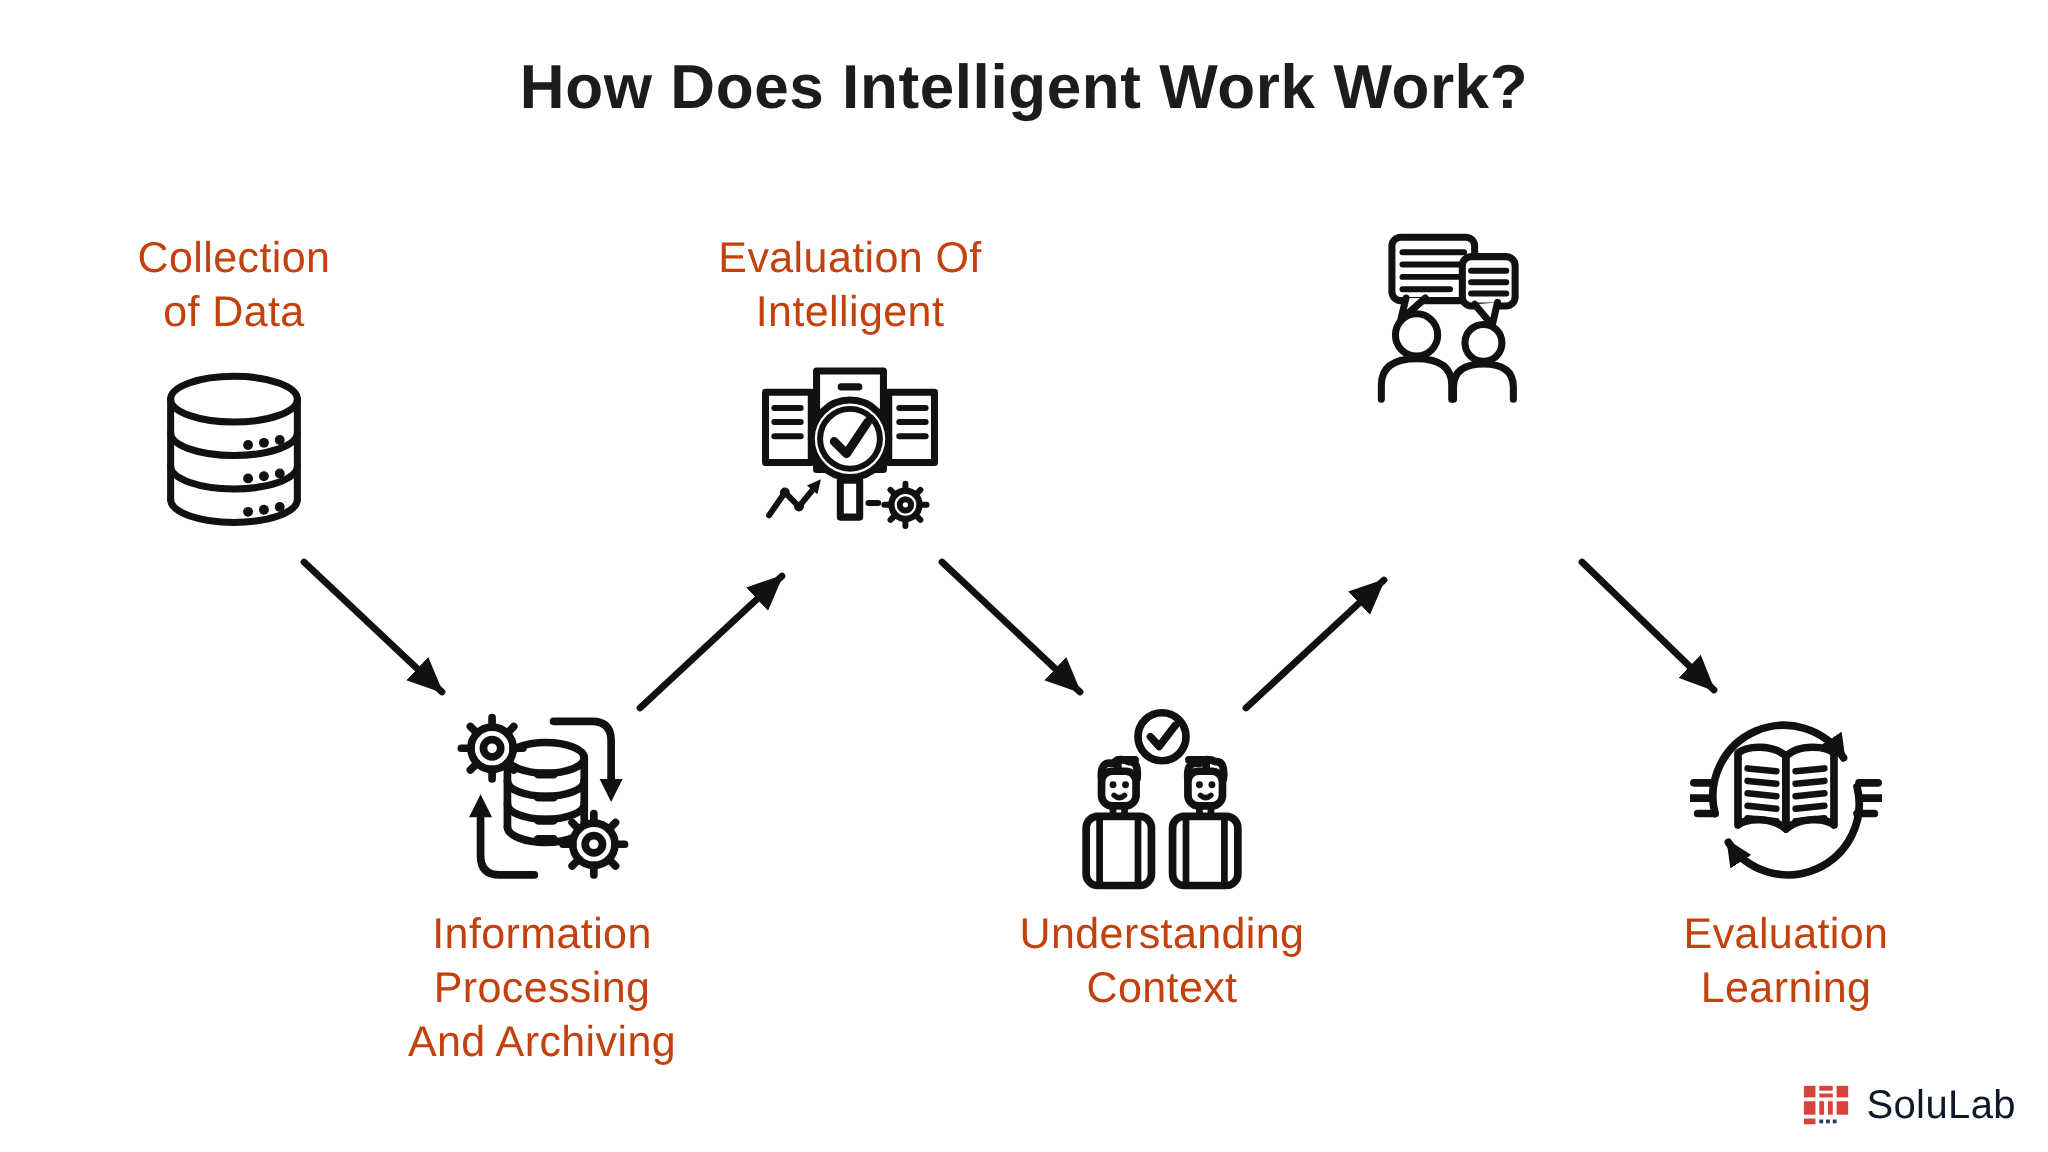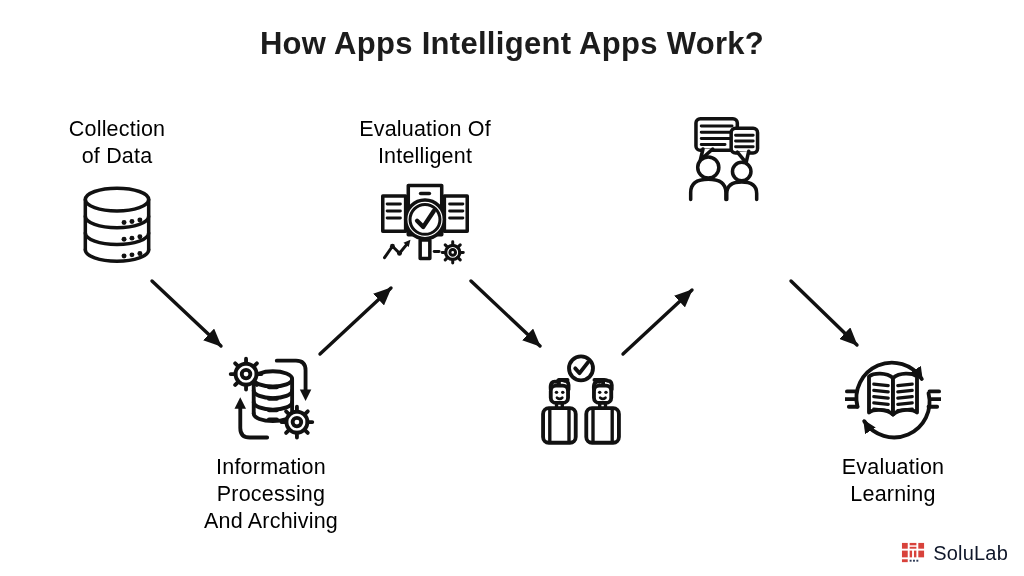--- a/index.html
+++ b/index.html
@@ -13,21 +13,21 @@
     position:absolute;top:26px;left:0;width:1024px;
     text-align:center;font-size:31px;font-weight:700;
     letter-spacing:.3px;color:#1c1c1c;
   }
   .stage{
     position:absolute;width:220px;
     display:flex;flex-direction:column;align-items:center;
   }
   .stage-label{
     font-size:21.5px;line-height:27px;font-weight:500;
-    letter-spacing:.2px;text-align:center;color:#000000;
+    letter-spacing:.2px;text-align:center;color:#c2410c;
     white-space:pre-line;
   }
   .stage-top .stage-label{margin-bottom:12px;}
   .stage-bottom .stage-icon{margin-bottom:5px;}
   .icon-top{width:88px;height:88px;}
   .icon-bot{width:96px;height:96px;}
   #stage-1{left:7px;top:116px;}
   #stage-3{left:315px;top:116px;}
   #stage-5{left:615px;top:116px;}
   #stage-2{left:161px;top:353px;}
@@ -40,21 +40,21 @@
   svg .fill{fill:#111;stroke:none;}
   .brand{
     position:absolute;right:16px;bottom:10px;
     display:flex;align-items:center;gap:7px;
   }
   .brand-name{font-size:20px;font-weight:500;color:#0f172a;letter-spacing:.2px;}
 </style>
 </head>
 <body>
 
-<div class="title">How Apps Intelligent Apps Work?</div>
+<div class="title">How Does Intelligent Work Work?</div>
 
 <svg class="flow" width="1024" height="576" viewBox="0 0 1024 576">
   <defs>
     <marker id="fh" markerUnits="userSpaceOnUse" markerWidth="19" markerHeight="16" refX="17" refY="8" orient="auto">
       <path d="M0,0 L18,8 L0,16 Z" fill="#111"></path>
     </marker>
   </defs>
   <g>
       <path d="M152,281 L221,346" class="ln thin" marker-end="url(#fh)"></path>
     </g>
@@ -161,20 +161,22 @@
         <rect class="lnw" x="10.5" y="57.5" width="34" height="36" rx="6"></rect>
         <path class="ln" style="stroke-width:3.5" d="M17.5,58.5 V92 M37.5,58.5 V92"></path>
       </g>
     </defs>
     <path class="ln" d="M27,44 V28 H36 M73,44 V28 H64"></path>
     <circle class="lnw" cx="50" cy="16" r="12.5"></circle>
     <path class="ln" d="M44,16 L48.5,21 L57,10"></path>
     <use href="#ucp"></use>
     <use href="#ucp" x="45"></use>
   </svg>
+  <div class="stage-label">Understanding
+Context</div>
 </div>
 
 <div class="stage stage-top" id="stage-5">
   <svg class="icon-top stage-icon" viewBox="0 0 100 100">
     <rect class="lnw" x="17" y="3" width="47" height="36" rx="5"></rect>
     <path class="lnw" d="M25,37.5 L22,50 L36,37.5"></path>
     <path class="ln thin" d="M23,11.5 H58 M23,18.5 H58 M23,25.5 H58 M23,32.5 H50"></path>
     <rect class="lnw" x="57" y="14" width="30" height="28" rx="5"></rect>
     <path class="lnw" d="M64,41 L74,53 L77,40"></path>
     <path class="ln thin" d="M62,22 H82 M62,28.5 H82 M62,35 H82"></path>

